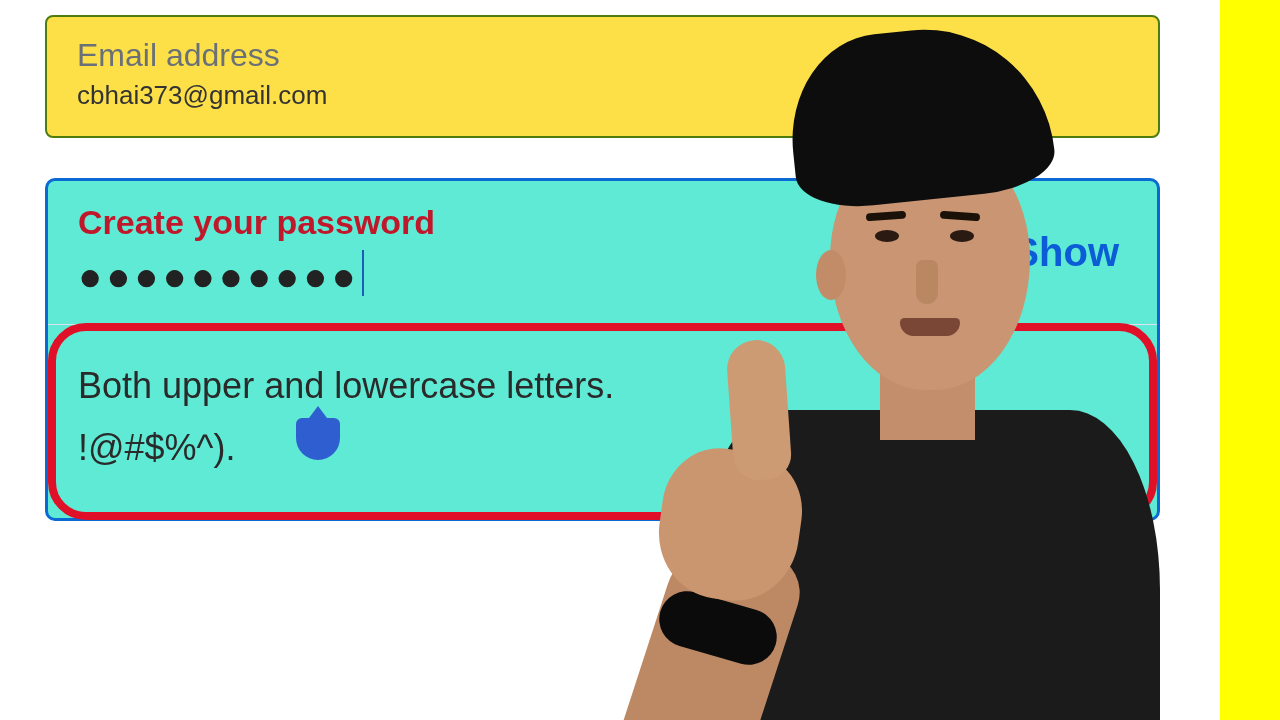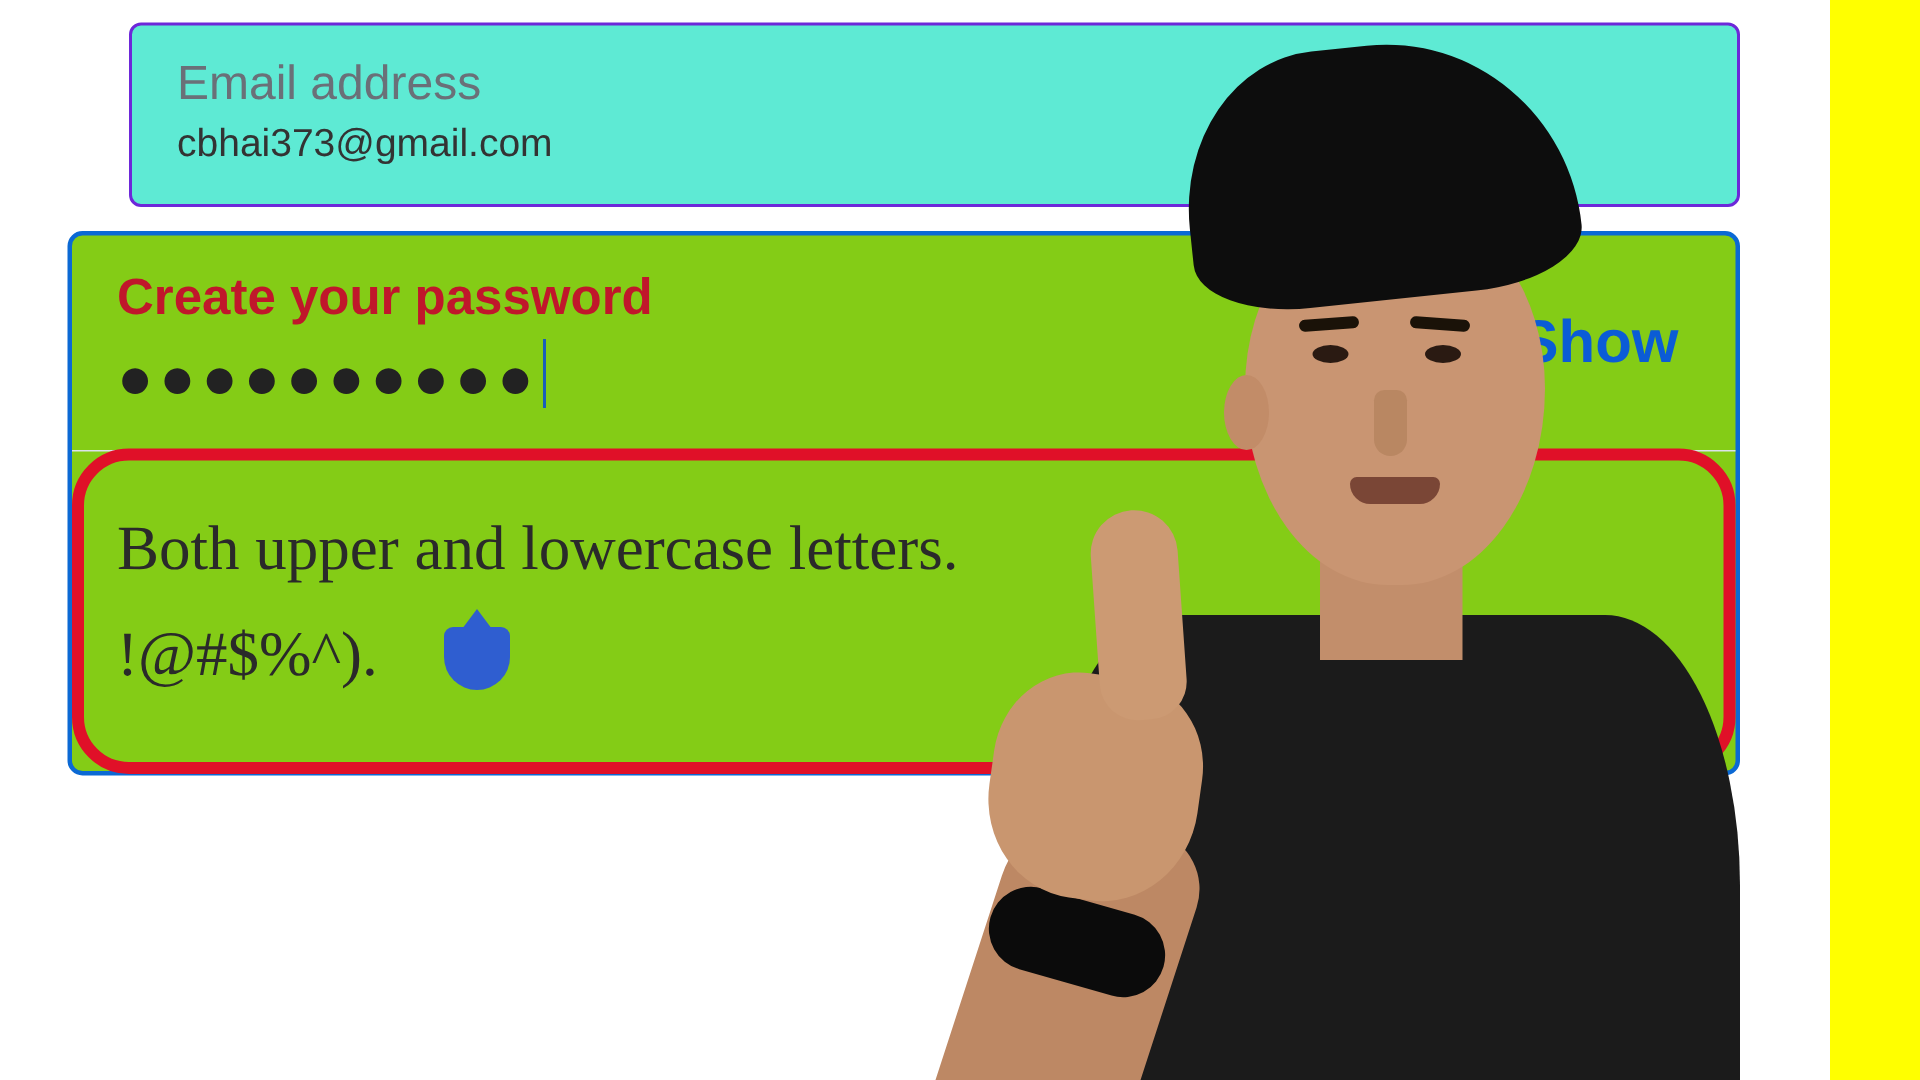--- a/index.html
+++ b/index.html
@@ -19,41 +19,40 @@
       height: 720px;
       background: #ffff00;
     }
     .form-area {
       position: absolute;
       top: 15px;
       left: 45px;
       width: 1115px;
     }
     .email-field {
-      border: 2px solid #6d28d9;
+      border: 2px solid #4d7c0f;
       border-radius: 8px;
       padding: 20px 30px 25px 30px;
-      background: #5eead4;
-      margin-left: 41px;
+      background: #fde047;
     }
     .email-label {
       font-size: 32px;
       color: #6a7078;
       font-weight: 500;
       margin-bottom: 6px;
     }
     .email-value {
       font-size: 26px;
       color: #333;
     }
     .password-field {
-      margin-top: 16px;
+      margin-top: 40px;
       border: 3px solid #0b69d4;
       border-radius: 10px;
-      background: #84cc16;
+      background: #5eead4;
       position: relative;
     }
     .password-top {
       padding: 22px 30px 22px 30px;
       display: flex;
       align-items: center;
       justify-content: space-between;
     }
     .password-input-wrap {
       flex: 1;
@@ -97,26 +96,25 @@
       position: absolute;
       left: 0;
       right: 0;
       top: -2px;
       bottom: -2px;
       border: 8px solid #e01028;
       border-radius: 38px;
       pointer-events: none;
     }
     .hint-text {
-      font-size: 42px;
+      font-size: 36px;
       color: #2a2a2a;
       line-height: 1.7;
       position: relative;
       z-index: 1;
-      font-family: Liberation Serif, serif;
     }
     .cursor-handle {
       position: absolute;
       left: 296px;
       top: 408px;
       width: 44px;
       height: 52px;
       z-index: 5;
     }
     .cursor-handle .drop {

